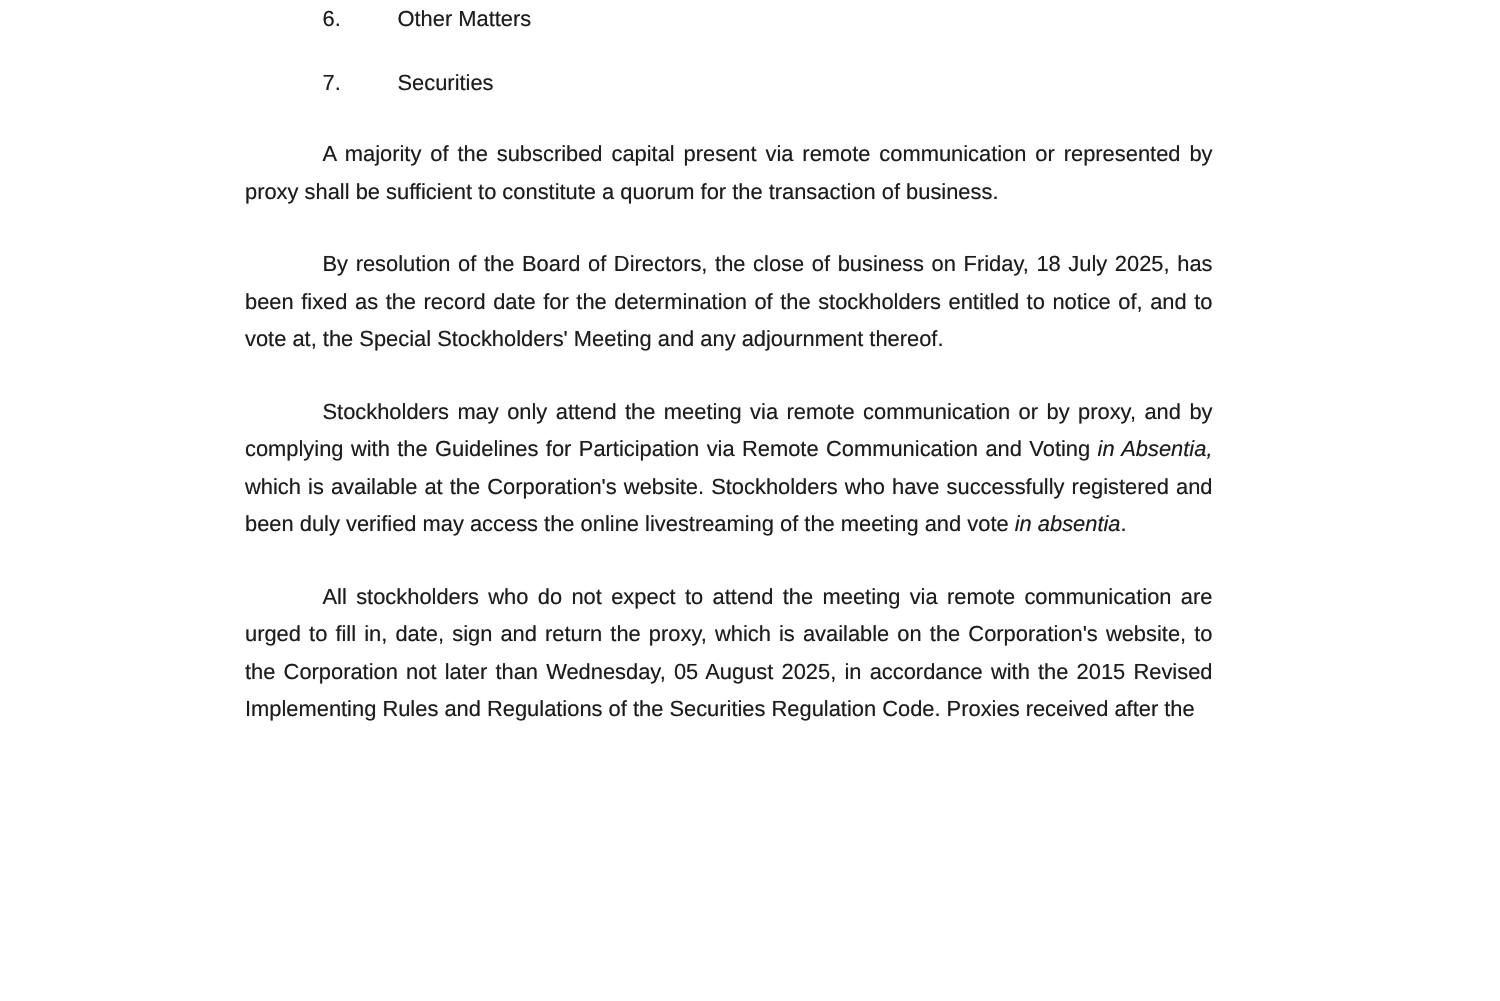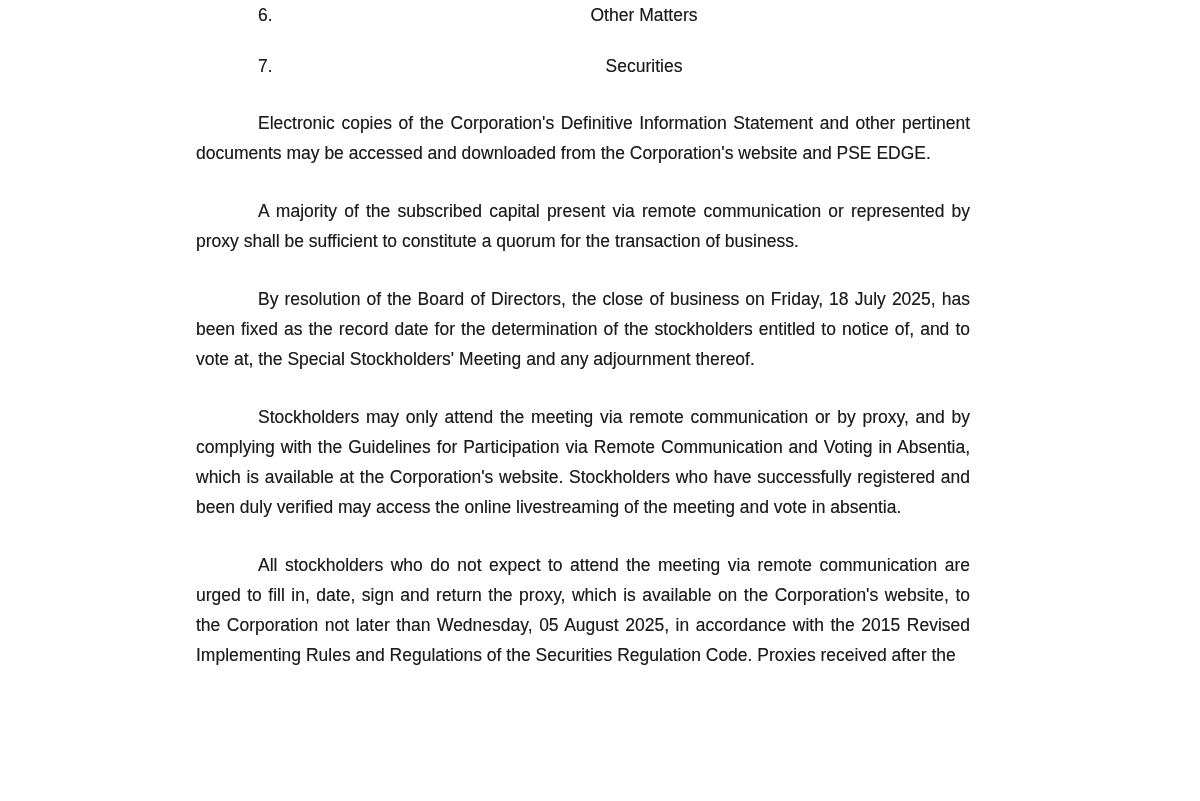--- a/index.html
+++ b/index.html
@@ -38,53 +38,50 @@
   }
   .agenda-row + .agenda-row {
     margin-top: 21px;
   }
   .agenda-num {
     width: 60px;
     flex: 0 0 60px;
   }
   .agenda-label {
     flex: 1;
-    text-align: center;
   }
   p.para {
     margin: 0 0 28px 0;
     text-align: justify;
     text-indent: 62px;
   }
   p.para:last-child {
     margin-bottom: 12px;
   }
   .it {
+    font-style: italic;
   }
 </style>
 </head>
 <body>
 
 <div class="page">
   <div class="content">
 
     <div class="agenda">
       <div class="agenda-row">
         <span class="agenda-num">6.</span>
         <span class="agenda-label">Other Matters</span>
       </div>
       <div class="agenda-row">
         <span class="agenda-num">7.</span>
         <span class="agenda-label">Securities</span>
       </div>
     </div>
 
-    <p class="para">
-      <span>Electronic copies of the Corporation's Definitive Information Statement and other pertinent documents may be accessed and downloaded from the Corporation's website and PSE EDGE.</span>
-    </p>
 
     <p class="para">
       <span>A majority of the subscribed capital present via remote communication or represented by proxy shall be sufficient to constitute a quorum for the transaction of business.</span>
     </p>
 
 
     <p class="para">
       <span>By resolution of the Board of Directors, the close of business on Friday, 18 July 2025, has been fixed as the record date for the determination of the stockholders entitled to notice of, and to vote at, the Special Stockholders' Meeting and any adjournment thereof.</span>
     </p>
 

